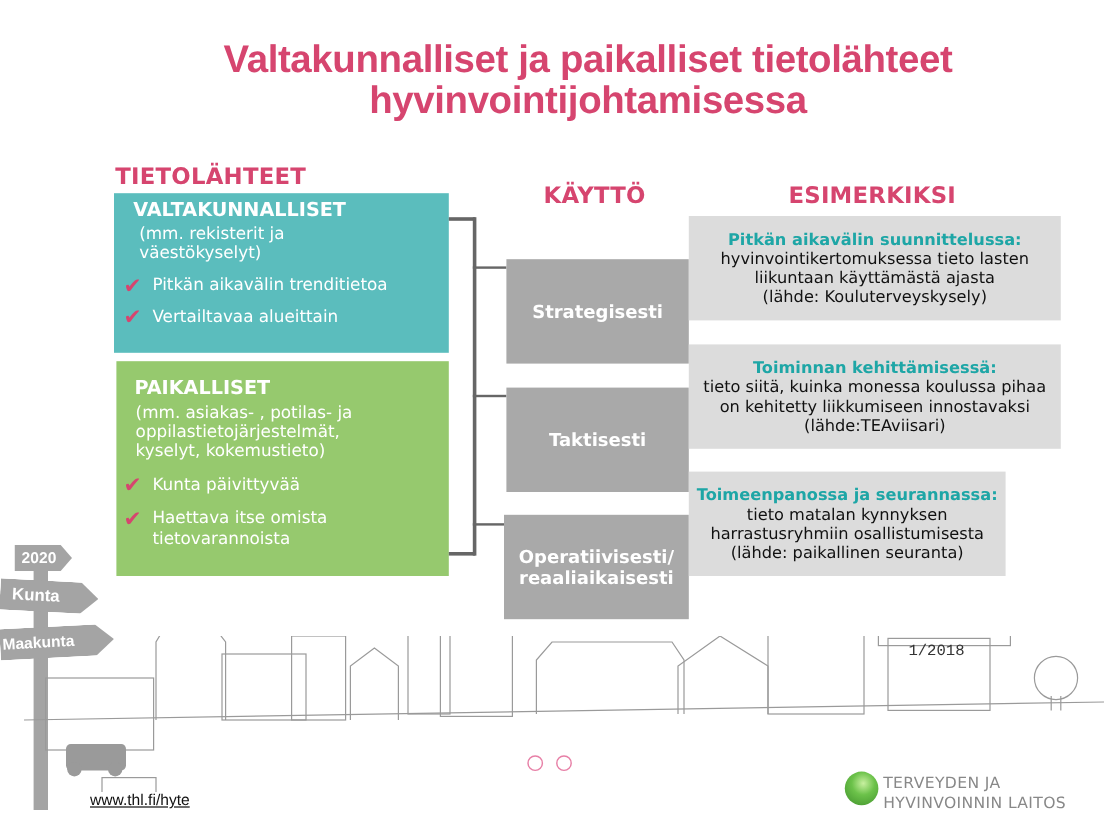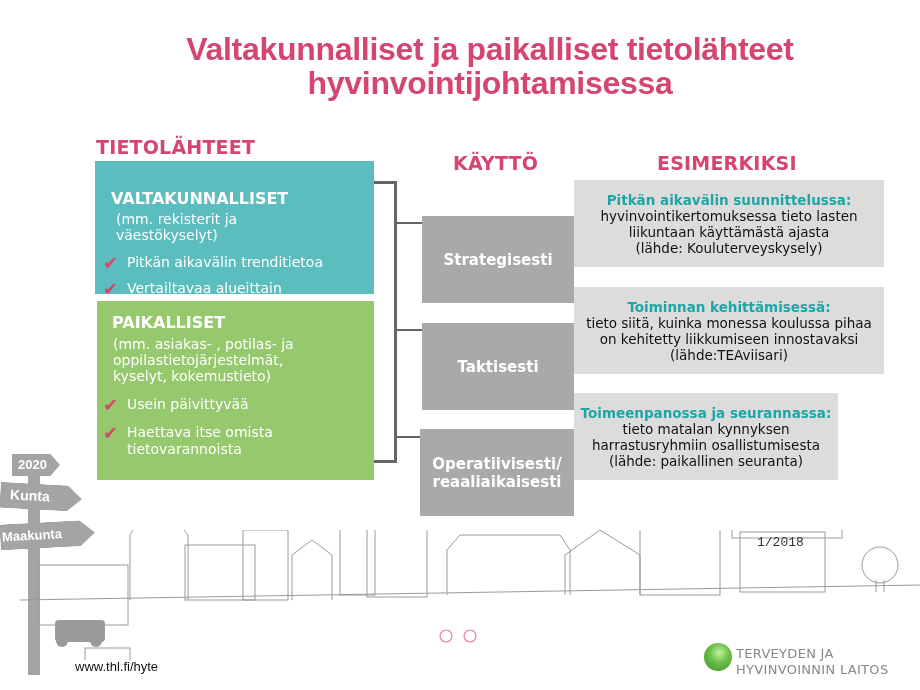--- a/index.html
+++ b/index.html
@@ -11,39 +11,39 @@
   .teal { left: 95px; top: 161px; width: 279px; height: 133px; background: #5bbdbd; }
   .green { left: 97px; top: 301px; width: 277px; height: 179px; background: #96c96e; }
   .src-title { font-weight: bold; font-size: 16px; margin-left: 16px; }
   .src-sub { font-size: 14px; line-height: 16px; margin-left: 21px; }
   .check { display: flex; align-items: flex-start; font-size: 14px; line-height: 17px; }
   .check-mark { width: 24px; color: #d6456f; font-weight: bold; font-size: 18px; line-height: 17px; }
   .line { background: #666; }
   .use { background: #a9a9a9; color: #fff; font-weight: bold; font-size: 15px; text-align: center; display: flex; align-items: center; justify-content: center; line-height: 18px; margin-top: 36px; }
   .ex { background: #dcdcdc; color: #111; font-size: 13.5px; text-align: center; display: flex; flex-direction: column; justify-content: center; line-height: 16px; }
   .ex-head { color: #1ea6a6; font-weight: bold; }
-  .url { left: 75px; top: 659px; font-family: "Liberation Sans", sans-serif; font-size: 13px; color: #111; }
+  .url { left: 75px; top: 659px; font-family: "Liberation Sans", sans-serif; font-size: 13px; color: #111; text-decoration: underline; }
   .logo-text { left: 736px; top: 646px; color: #888; font-size: 13px; line-height: 16px; letter-spacing: 0.3px; }
   .date { left: 757px; top: 535px; font-family: Liberation Mono, monospace; font-size: 13px; color: #333; }
   .sign { background: #a4a4a4; color: #fff; font-family: "Liberation Sans", sans-serif; font-weight: bold; font-size: 13px; }
 </style>
 </head>
 <body>
 
 <div class="abs title">
   <div>Valtakunnalliset ja paikalliset tietolähteet</div>
   <div>hyvinvointijohtamisessa</div>
 </div>
 
 <div class="abs h-pink" style="left:96px;top:136px;">TIETOLÄHTEET</div>
 <div class="abs h-pink" style="left:453px;top:152px;">KÄYTTÖ</div>
 <div class="abs h-pink" style="left:657px;top:152px;">ESIMERKIKSI</div>
 
 <div class="abs src-box teal">
-  <div class="src-title" style="margin-top:28px;">VALTAKUNNALLISET</div>
+  <div class="src-title" style="margin-top:4px;">VALTAKUNNALLISET</div>
   <div class="src-sub" style="margin-top:3px;">
     <div>(mm. rekisterit ja</div>
     <div>väestökyselyt)</div>
   </div>
   <div class="check" style="margin-top:11px;margin-left:8px;">
     <span class="check-mark">✔</span>
     <span>Pitkän aikavälin trenditietoa</span>
   </div>
   <div class="check" style="margin-top:9px;margin-left:8px;">
     <span class="check-mark">✔</span>
@@ -53,21 +53,21 @@
 
 <div class="abs src-box green">
   <div class="src-title" style="margin-top:12px;margin-left:15px;">PAIKALLISET</div>
   <div class="src-sub" style="margin-top:4px;margin-left:16px;">
     <div>(mm. asiakas- , potilas- ja</div>
     <div>oppilastietojärjestelmät,</div>
     <div>kyselyt, kokemustieto)</div>
   </div>
   <div class="check" style="margin-top:12px;margin-left:6px;">
     <span class="check-mark">✔</span>
-    <span>Usein päivittyvää</span>
+    <span>Kunta päivittyvää</span>
   </div>
   <div class="check" style="margin-top:11px;margin-left:6px;">
     <span class="check-mark">✔</span>
     <span>
       <span style="display:block">Haettava itse omista</span>
       <span style="display:block">tietovarannoista</span>
     </span>
   </div>
 </div>
 

